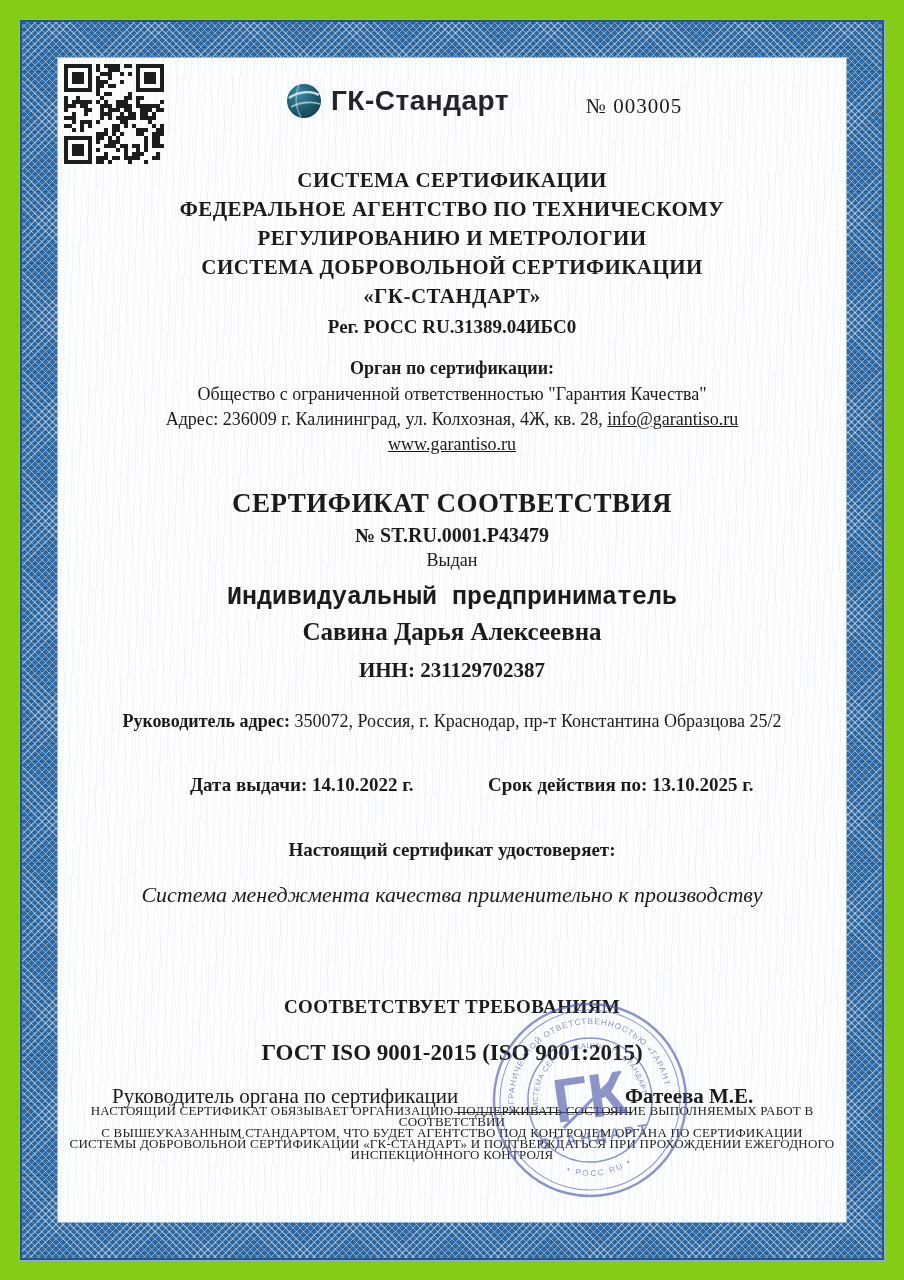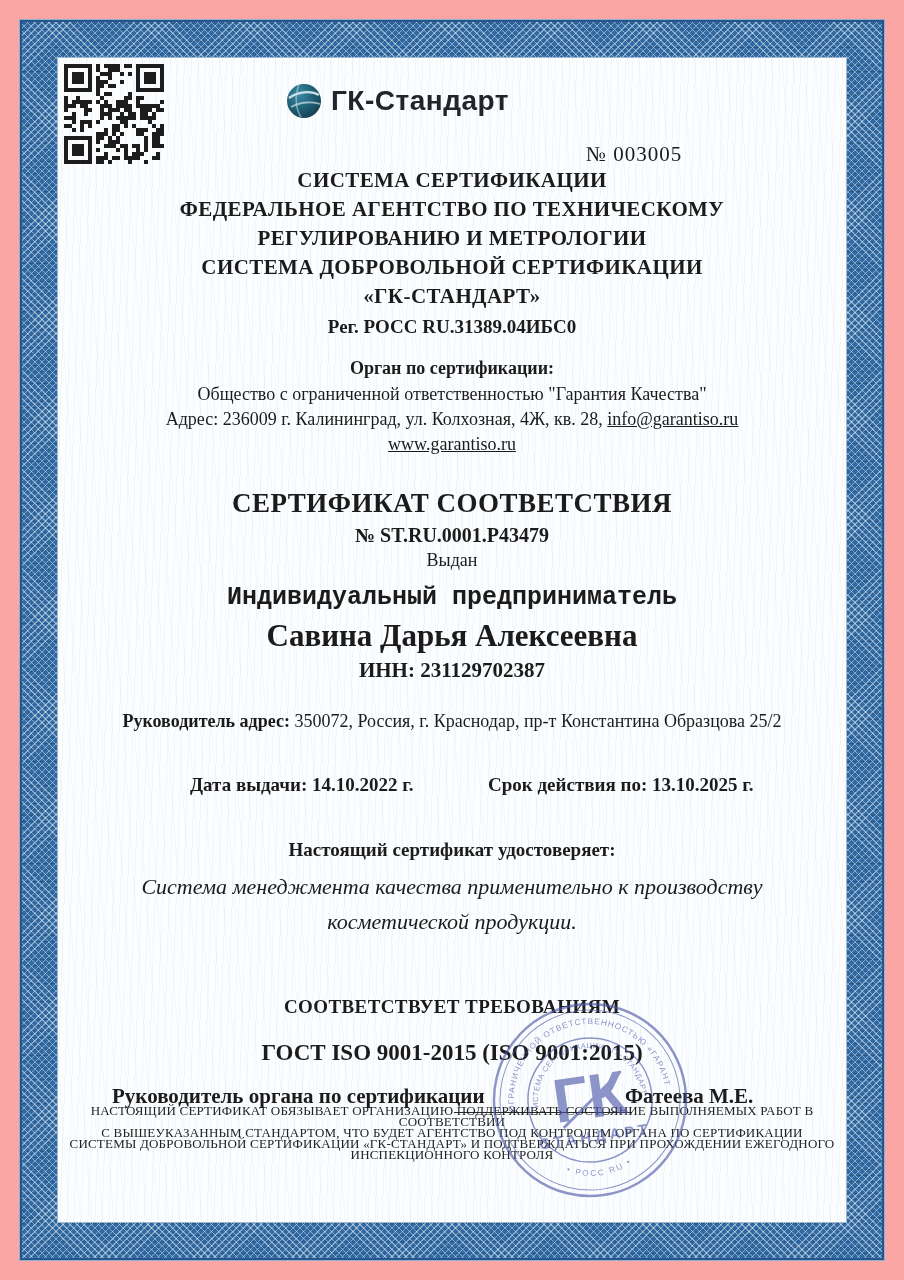--- a/index.html
+++ b/index.html
@@ -1,18 +1,18 @@
 <!DOCTYPE html>
 <html><head>
 <meta charset="utf-8">
 <style>
   html,body{margin:0;padding:0;background:#ffffff;}
   .page{
     position:relative;width:904px;height:1280px;overflow:hidden;
-    background:#fca5a5;
+    background:#84cc16;
     font-family:"Liberation Serif", serif;color:#1b1b1b;
   }
   
   .border-band{
     position:absolute;inset:20px;
     background-color:#316aa2;
     background-image:
       repeating-linear-gradient(45deg, rgba(255,255,255,.42) 0 1px, transparent 1px 5px),
       repeating-linear-gradient(-45deg, rgba(255,255,255,.42) 0 1px, transparent 1px 5px),
       repeating-linear-gradient(0deg, rgba(18,58,105,.35) 0 1px, transparent 1px 6px);
@@ -26,47 +26,47 @@
       repeating-linear-gradient(92deg, rgba(125,160,195,.08) 0 1px, transparent 1px 7px),
       repeating-linear-gradient(86deg, rgba(125,160,195,.05) 0 1px, transparent 1px 11px);
     box-shadow: 0 0 0 1px #9db9d4;
   }
   .content{position:absolute;left:62px;top:62px;width:780px;height:1156px;}
   .abs{position:absolute;left:0;right:0;text-align:center;}
   .b{font-weight:bold;}
   .qr{position:absolute;left:2px;top:2px;width:100px;height:100px;}
   .logo-row{position:absolute;left:0;right:0;top:20px;display:flex;justify-content:center;align-items:center;gap:8px;transform:translateX(-55px);}
   .logo-text{font-family:"Liberation Sans", sans-serif;font-weight:bold;font-size:28px;color:#23232c;letter-spacing:.5px;}
-  .cert-no{position:absolute;left:524px;top:32px;font-size:21px;letter-spacing:1px;margin-top:48px;}
+  .cert-no{position:absolute;left:524px;top:32px;font-size:21px;letter-spacing:1px;}
   .header-lines{top:104px;font-size:21px;font-weight:bold;line-height:29px;letter-spacing:.4px;}
   .reg-top{top:254px;font-size:19px;}
   .org-label{top:296px;font-size:18px;}
   .org-name{top:322px;font-size:18px;}
   .org-address{top:347px;font-size:18px;}
   .org-site{top:372px;font-size:18px;}
   .u{text-decoration:underline;}
   .org-reg{top:394px;font-size:19px;}
   .title{top:426px;font-size:27px;letter-spacing:.5px;}
   .cert-num{top:462px;font-size:20px;}
   .issued{top:488px;font-size:18px;}
   .holder1{top:521px;font-size:25px;font-family:Liberation Mono, monospace;}
-  .holder2{top:556px;font-size:31px;}
+  .holder2{top:556px;font-size:25px;}
   .inn{top:596px;font-size:21px;}
   .legal{top:646px;font-size:18px;line-height:26px;}
   .legal-inner{display:inline-block;max-width:680px;}
   .dates{top:712px;font-size:19px;}
   .date-left{position:absolute;left:128px;}
   .date-right{position:absolute;left:426px;}
   .certifies{top:777px;font-size:19px;}
-  .scope{font-size:22px;font-style:italic;}
+  .scope{font-size:22px;font-style:italic;margin-top:8px;}
   .scope1{top:812px;}
   .scope2{top:847px;}
   .complies{top:934px;font-size:19px;letter-spacing:.4px;}
   .standard{top:978px;font-size:23px;}
-  .sig-label{position:absolute;left:50px;top:1022px;font-size:21px;font-weight:bold;}
+  .sig-label{position:absolute;left:50px;top:1022px;font-size:21px;font-weight:normal;}
   .sig-name{position:absolute;left:563px;top:1022px;font-size:21px;font-weight:bold;}
   .sig-line{position:absolute;left:392px;top:1050px;width:178px;height:0;border-bottom:1.5px solid #2a2a2a;z-index:1;}
   .fine-print{top:1043px;font-size:13px;line-height:11px;letter-spacing:.2px;color:#222;z-index:1;}
   .stamp{position:absolute;left:428px;top:938px;width:200px;height:200px;opacity:.62;transform:rotate(-8deg);z-index:2;pointer-events:none;}
 </style>
 </head>
 <body>
 
 <div class="page">
   <div class="border-band"></div>
@@ -423,21 +423,20 @@
       <span class="legal-inner"><span class="b">Руководитель адрес:</span><span> 350072, Россия, г. Краснодар, пр-т Константина Образцова 25/2</span></span>
     </div>
 
     <div class="abs dates">
       <span class="date-left b">Дата выдачи: 14.10.2022 г.</span>
       <span class="date-right b">Срок действия по: 13.10.2025 г.</span>
     </div>
 
     <div class="abs certifies b">Настоящий сертификат удостоверяет:</div>
     <div class="abs scope scope1">Система менеджмента качества применительно к производству</div>
-    <div class="abs scope scope2">косметической продукции.</div>
 
     <div class="abs complies b">СООТВЕТСТВУЕТ ТРЕБОВАНИЯМ</div>
     <div class="abs standard b">ГОСТ ISO 9001-2015 (ISO 9001:2015)</div>
 
     <div class="sig-label">Руководитель органа по сертификации</div>
     <div class="sig-line"></div>
     <div class="sig-name">Фатеева М.Е.</div>
 
     <div class="abs fine-print">
       <div>НАСТОЯЩИЙ СЕРТИФИКАТ ОБЯЗЫВАЕТ ОРГАНИЗАЦИЮ ПОДДЕРЖИВАТЬ СОСТОЯНИЕ ВЫПОЛНЯЕМЫХ РАБОТ В СООТВЕТСТВИИ</div>

